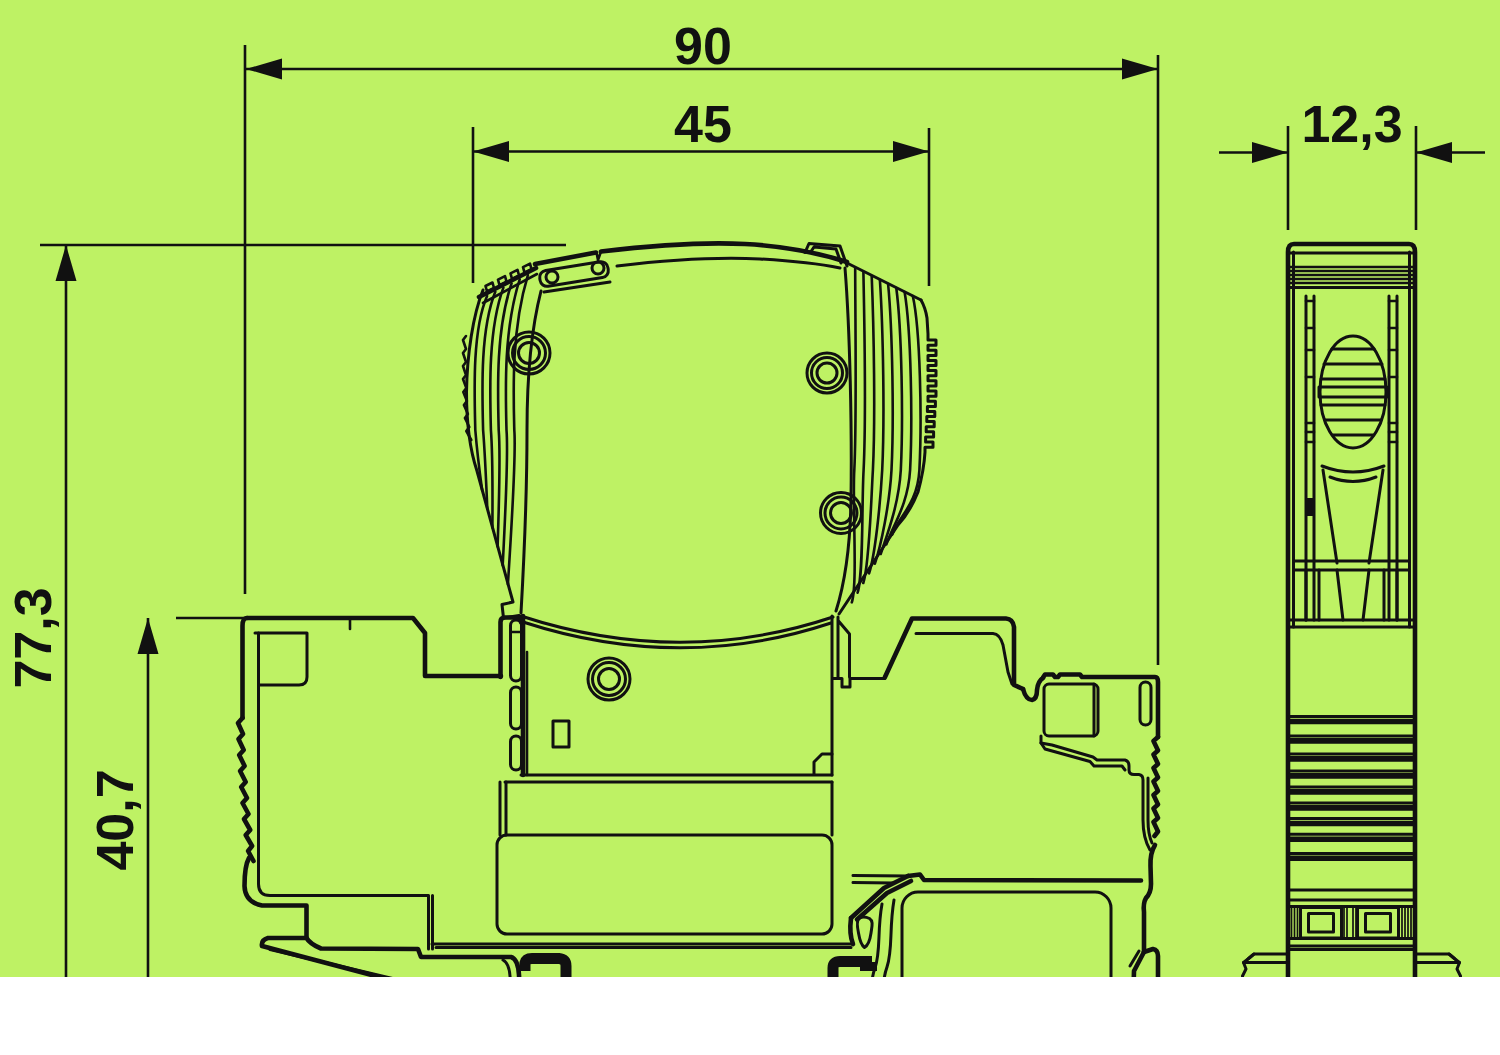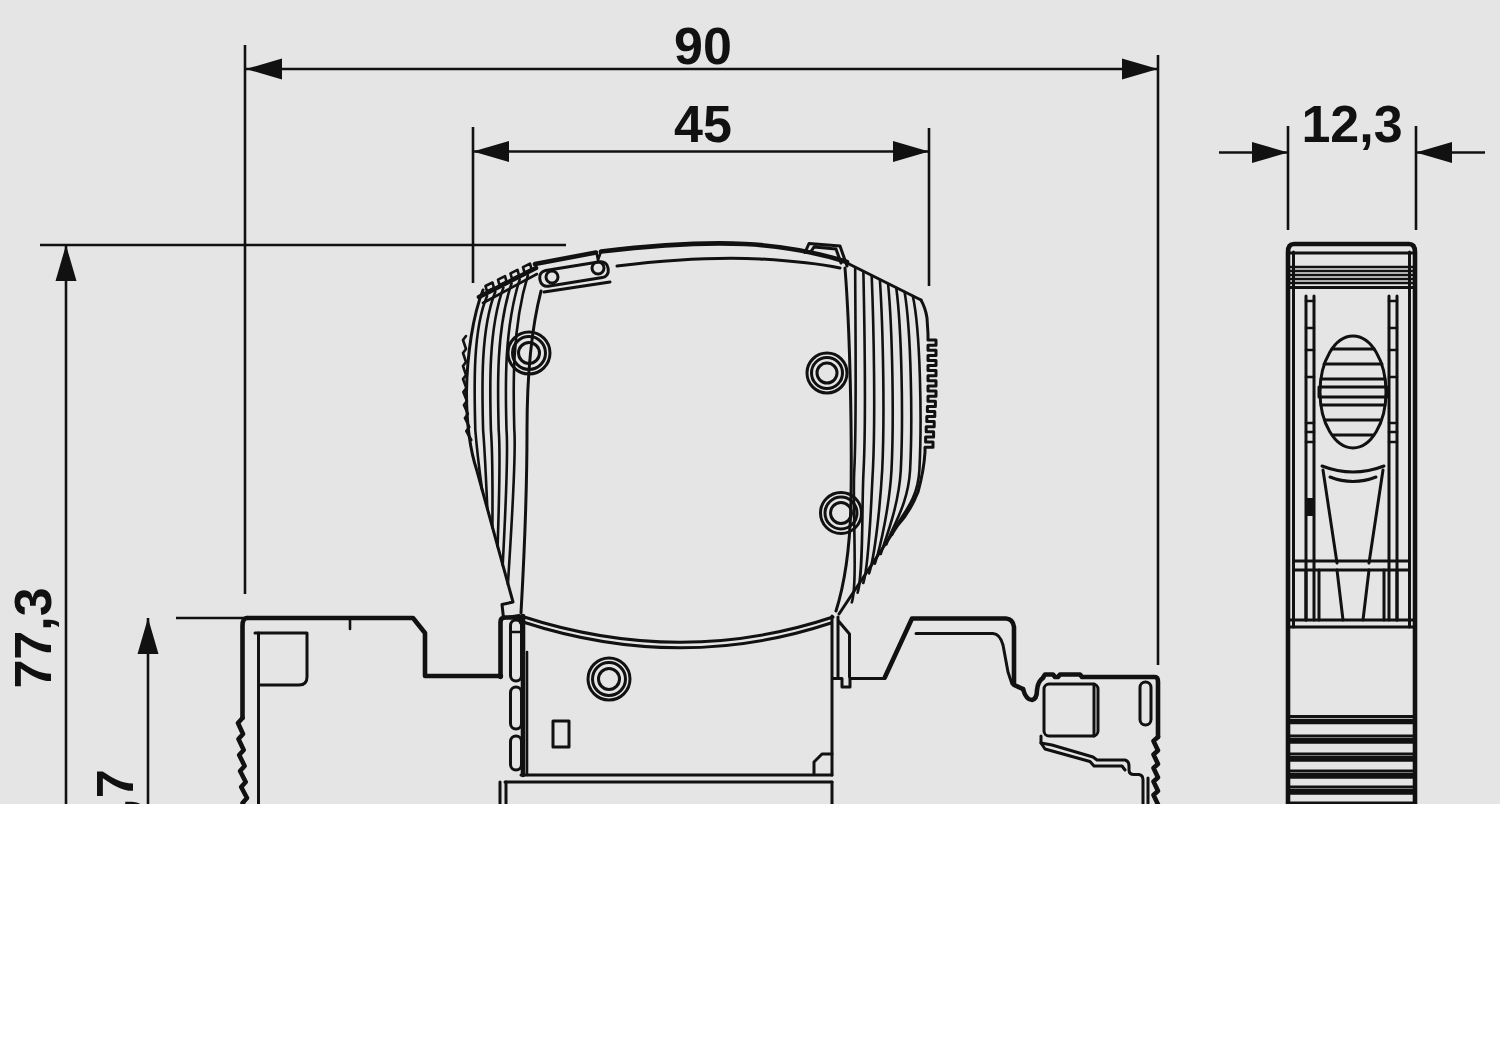--- a/index.html
+++ b/index.html
@@ -1,16 +1,16 @@
 <!DOCTYPE html>
 <html><head>
 <meta charset="utf-8">
 <style>
   html,body{margin:0;padding:0;background:#fff;}
-  #wrap{position:relative;width:1500px;height:804px;background:#e5e5e5;overflow:hidden;}
+  #wrap{position:relative;width:1500px;height:977px;background:#bef264;overflow:hidden;}
   svg{display:block;}
   .ln{stroke:#111;fill:none;stroke-width:3;stroke-linecap:round;stroke-linejoin:round;}
   .thin{stroke-width:2.6;}
   .thick{stroke-width:4.6;}
   .dim{stroke:#111;fill:none;stroke-width:2.6;stroke-linecap:butt;}
   .arr{fill:#111;stroke:none;}
   text{font-family:"Liberation Sans",sans-serif;font-weight:bold;fill:#111;}
 </style>
 </head>
 <body>

